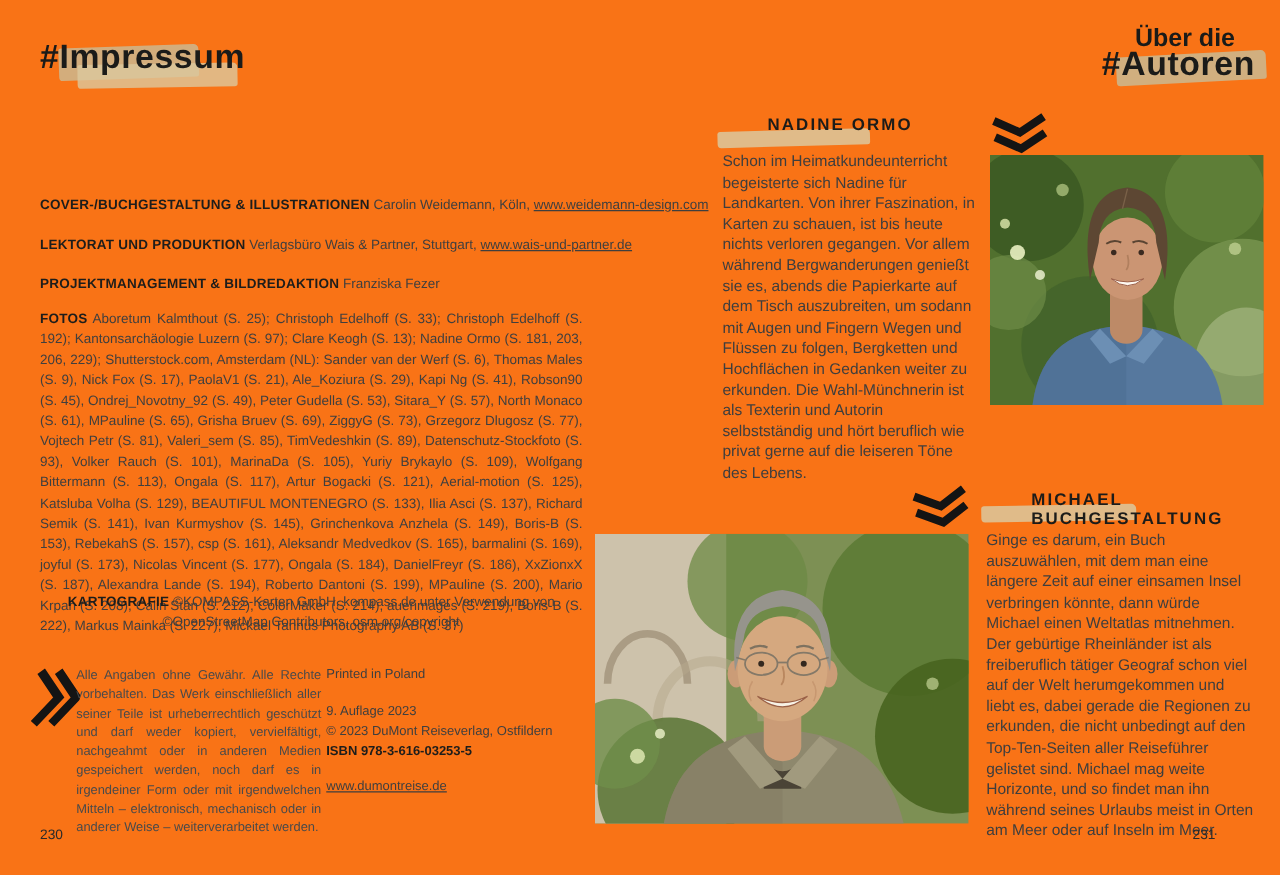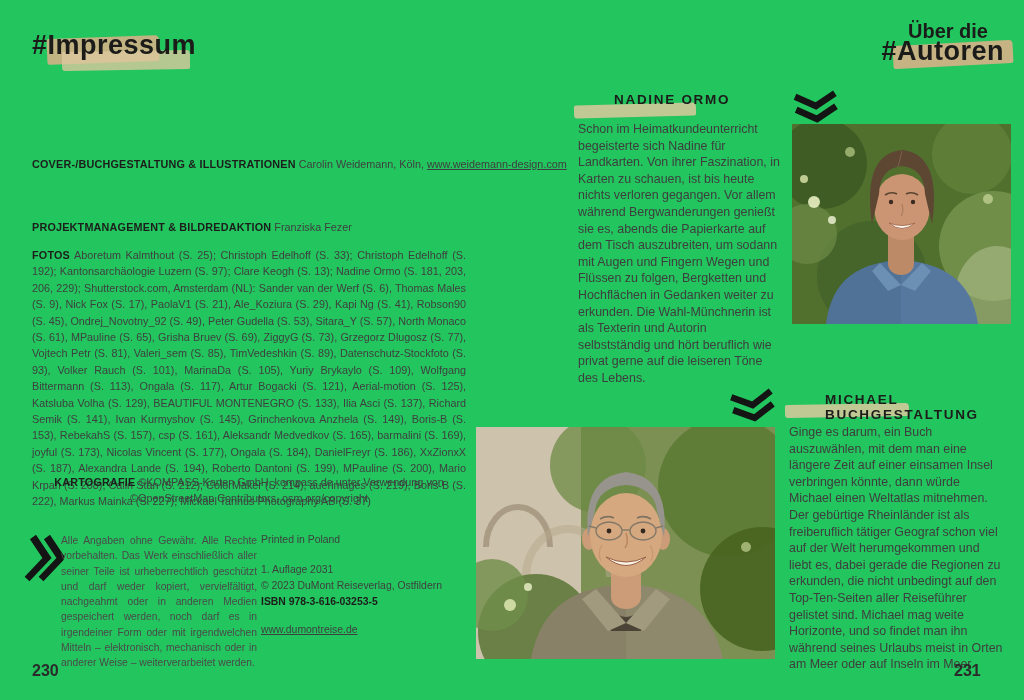--- a/index.html
+++ b/index.html
@@ -1,33 +1,33 @@
 <!DOCTYPE html>
 <html lang="de"><head>
 <meta charset="utf-8">
 <style>
   html,body{margin:0;padding:0;background:#e9e9e9;}
   #spread{
-    position:relative;width:1024px;height:700px;background:#22c55e;
+    position:relative;width:1024px;height:700px;background:#f97316;
     font-family:"Liberation Sans","DejaVu Sans",sans-serif;overflow:hidden;
     color:#3f3f3f;
   }
   .abs{position:absolute;margin:0;}
   
   .page-title{font-size:27px;font-weight:700;letter-spacing:.5px;color:#1b1b19;z-index:2;}
   .hl{position:absolute;background:#cfb285;z-index:1;border-radius:2px 4px 2px 3px;}
   .hl.light{background:#dcc89e;}
   
   .credit{font-size:10.8px;color:#3f3f3f;width:440px;white-space:nowrap;}
   .credit b,.lbl{color:#1d1d1b;font-weight:700;letter-spacing:.2px;}
   .smalltext{font-size:10.8px;line-height:16.4px;color:#3f3f3f;text-align:justify;}
   .legal{font-size:10.3px;line-height:15.3px;color:#4a4a4a;text-align:justify;}
   .imprint-line{font-size:10.4px;color:#3f3f3f;}
   .link{text-decoration:underline;color:inherit;cursor:pointer;}
-  .pagenum{font-size:16px;font-weight:700;color:#2a2a2a;}
+  .pagenum{font-size:11px;font-weight:400;color:#2a2a2a;}
   
   .title-small{font-size:20px;font-weight:700;color:#1b1b19;z-index:2;text-align:right;}
   .author-name{font-size:13.5px;font-weight:700;letter-spacing:1.7px;color:#1c1c1a;z-index:2;padding-left:36px;}
   .bio{font-size:12.4px;line-height:16.6px;color:#3e3e3e;text-align:left;hyphens:auto;}
   .photo{position:absolute;overflow:hidden;}
   .photo svg{display:block;}
   .chev{position:absolute;}
 </style>
 </head>
 <body>
@@ -35,20 +35,25 @@
 <div id="spread">
 
   <div class="hl abs" style="left:47px;top:37px;width:112px;height:26px;transform:rotate(-2deg);opacity:.92;"></div>
   <div class="hl light abs" style="left:62px;top:51px;width:128px;height:19px;transform:rotate(-1deg);opacity:.8;"></div>
   <h1 class="page-title abs" style="left:32px;top:30px;">#Impressum</h1>
 
   <p class="credit abs" style="left:32px;top:158px;">
     <b>COVER-/BUCHGESTALTUNG &amp; ILLUSTRATIONEN</b>
     <span>Carolin Weidemann, Köln,</span>
     <a class="link">www.weidemann-design.com</a>
+  </p>
+  <p class="credit abs" style="left:32px;top:190px;">
+    <b>LEKTORAT UND PRODUKTION</b>
+    <span>Verlagsbüro Wais &amp; Partner, Stuttgart,</span>
+    <a class="link">www.wais-und-partner.de</a>
   </p>
   <p class="credit abs" style="left:32px;top:221px;">
     <b>PROJEKTMANAGEMENT &amp; BILDREDAKTION</b>
     <span>Franziska Fezer</span>
   </p>
 
   <p class="smalltext abs" style="left:32px;top:247px;width:434px;">
     <b class="lbl">FOTOS</b>
     <span>Aboretum Kalmthout (S. 25); Christoph Edelhoff (S. 33); Christoph Edelhoff (S. 192); Kantonsarchäologie Luzern (S. 97); Clare Keogh (S. 13); Nadine Ormo (S. 181, 203, 206, 229); Shutterstock.com, Amsterdam (NL): Sander van der Werf (S. 6), Thomas Males (S. 9), Nick Fox (S. 17), PaolaV1 (S. 21), Ale_Koziura (S. 29), Kapi Ng (S. 41), Robson90 (S. 45), Ondrej_Novotny_92 (S. 49), Peter Gudella (S. 53), Sitara_Y (S. 57), North Monaco (S. 61), MPauline (S. 65), Grisha Bruev (S. 69), ZiggyG (S. 73), Grzegorz Dlugosz (S. 77), Vojtech Petr (S. 81), Valeri_sem (S. 85), TimVedeshkin (S. 89), Datenschutz-Stockfoto (S. 93), Volker Rauch (S. 101), MarinaDa (S. 105), Yuriy Brykaylo (S. 109), Wolfgang Bittermann (S. 113), Ongala (S. 117), Artur Bogacki (S. 121), Aerial-motion (S. 125), Katsluba Volha (S. 129), BEAUTIFUL MONTENEGRO (S. 133), Ilia Asci (S. 137), Richard Semik (S. 141), Ivan Kurmyshov (S. 145), Grinchenkova Anzhela (S. 149), Boris-B (S. 153), RebekahS (S. 157), csp (S. 161), Aleksandr Medvedkov (S. 165), barmalini (S. 169), joyful (S. 173), Nicolas Vincent (S. 177), Ongala (S. 184), DanielFreyr (S. 186), XxZionxX (S. 187), Alexandra Lande (S. 194), Roberto Dantoni (S. 199), MPauline (S. 200), Mario Krpan (S. 208), Calin Stan (S. 212), ColorMaker (S. 214), auerimages (S. 219), Boris-B (S. 222), Markus Mainka (S. 227); Mickael Tannus Photography AB (S. 37)</span>
   </p>
@@ -60,21 +65,21 @@
 
   <div class="chev" style="left:26px;top:533px;width:38px;height:50px;transform:skewX(-8deg);">
     <svg width="38" height="50" viewBox="0 0 38 50">
       <path d="M4,4 L21,25 L4,46" fill="none" stroke="#141414" stroke-width="7"></path>
       <path d="M18,4 L35,25 L18,46" fill="none" stroke="#141414" stroke-width="7"></path>
     </svg>
   </div>
   <p class="legal abs" style="left:61px;top:533px;width:196px;">Alle Angaben ohne Gewähr. Alle Rechte vorbehalten. Das Werk einschließlich aller seiner Teile ist urheberrechtlich geschützt und darf weder kopiert, vervielfältigt, nachgeahmt oder in anderen Medien gespeichert werden, noch darf es in irgendeiner Form oder mit irgendwelchen Mitteln – elektronisch, mechanisch oder in anderer Weise – weiterverarbeitet werden.</p>
 
   <p class="imprint-line abs" style="left:261px;top:534px;">Printed in Poland</p>
-  <p class="imprint-line abs" style="left:261px;top:564px;">1. Auflage 2031</p>
+  <p class="imprint-line abs" style="left:261px;top:564px;">9. Auflage 2023</p>
   <p class="imprint-line abs" style="left:261px;top:580px;">© 2023 DuMont Reiseverlag, Ostfildern</p>
   <p class="imprint-line abs" style="left:261px;top:596px;font-weight:700;color:#1d1d1b;">ISBN 978-3-616-03253-5</p>
   <p class="imprint-line abs" style="left:261px;top:624px;">
     <a class="link">www.dumontreise.de</a>
   </p>
 
   <p class="pagenum abs" style="left:32px;top:662px;">230</p>
 
   <div class="hl abs" style="left:893px;top:43px;width:120px;height:23px;transform:rotate(-3deg);opacity:.95;"></div>
   <p class="title-small abs" style="left:804px;top:20px;width:184px;">Über die</p>

